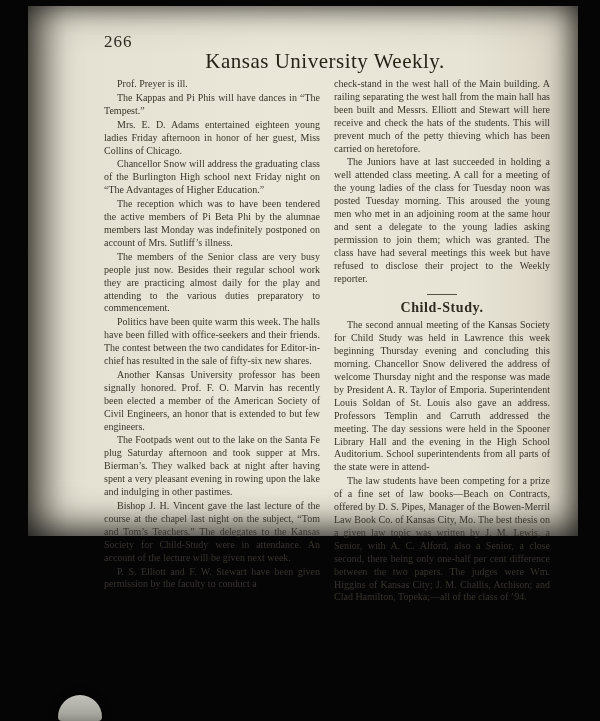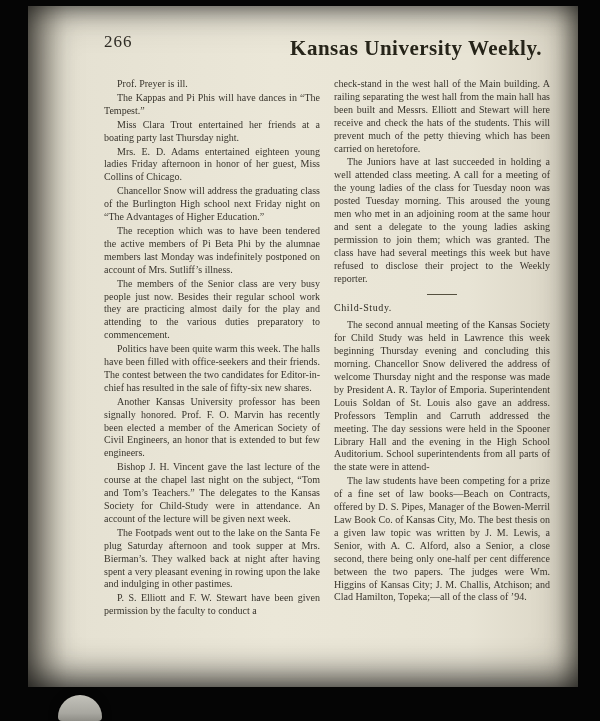--- a/index.html
+++ b/index.html
@@ -15,21 +15,21 @@
     position: relative;
     width: 600px;
     height: 721px;
     background: #050505;
   }
   .page {
     position: absolute;
     left: 28px;
     top: 6px;
     width: 550px;
-    height: 681px;
+    height: 530px;
     background: linear-gradient(90deg, #c9c3b2 0%, #e5e1d2 7%, #ebe7d8 45%, #e8e4d5 80%, #dcd7c7 96%, #c7c2b1 100%);
     box-shadow:
       inset 0 0 45px rgba(0,0,0,0.30),
       inset 28px 0 38px -16px rgba(0,0,0,0.55),
       inset -16px 0 26px -10px rgba(0,0,0,0.40),
       inset 0 -22px 32px -12px rgba(0,0,0,0.50),
       inset 0 14px 24px -12px rgba(0,0,0,0.35);
     color: #33302a;
   }
   .header {
@@ -39,24 +39,24 @@
   }
   .pagenum {
     position: absolute;
     left: 76px;
     top: 26px;
     font-size: 17px;
     letter-spacing: 1px;
     color: #2e2b24;
   }
   .title {
-    margin: 4px;
-    text-align: right;
+    margin: 17px;
+    text-align: center;
     font-size: 21px;
-    font-weight: bold;
+    font-weight: normal;
     letter-spacing: 0.5px;
     color: #262419;
   }
   .content {
     display: flex;
     gap: 14px;
     padding: 12px 28px 0 76px;
   }
   .column {
     flex: 1;
@@ -74,23 +74,23 @@
     text-indent: 0;
   }
   .rule {
     width: 30px;
     height: 1px;
     background: #55503f;
     margin: 8px auto 7px auto;
   }
   .sec-heading {
     margin: 2px 0 5px 0;
-    text-align: left;
-    font-size: 10px;
-    font-weight: normal;
+    text-align: center;
+    font-size: 14px;
+    font-weight: bold;
     letter-spacing: 0.6px;
     color: #2e2b22;
   }
   .thumb {
     position: absolute;
     left: 58px;
     bottom: 0;
     width: 44px;
     height: 26px;
     background: linear-gradient(180deg, #c3c2ba 0%, #a8a7a0 70%, #8e8d86 100%);
@@ -104,29 +104,28 @@
 <div class="scan">
   <div class="page">
     <div class="header">
       <span class="pagenum">266</span>
       <h1 class="title">Kansas University Weekly.</h1>
     </div>
     <div class="content">
       <div class="column">
         <p>Prof. Preyer is ill.</p>
         <p>The Kappas and Pi Phis will have dances in “The Tempest.”</p>
-        <p>Miss Clara Trout entertained her friends at a boating party last Thursday night.</p>
         <p>Mrs. E. D. Adams entertained eighteen young ladies Friday afternoon in honor of her guest, Miss Collins of Chicago.</p>
         <p>Chancellor Snow will address the graduating class of the Burlington High school next Friday night on “The Advantages of Higher Education.”</p>
         <p>The reception which was to have been tendered the active members of Pi Beta Phi by the alumnae members last Monday was indefinitely postponed on account of Mrs. Sutliff’s illness.</p>
         <p>The members of the Senior class are very busy people just now.  Besides their regular school work they are practicing almost daily for the play and attending to the various duties preparatory to commencement.</p>
         <p>Politics have been quite warm this week. The halls have been filled with office-seekers and their friends.  The contest between the two candidates for Editor-in-chief has resulted in the sale of fifty-six new shares.</p>
         <p>Another Kansas University professor has been signally honored.  Prof. F. O. Marvin has recently been elected a member of the American Society of Civil Engineers, an honor that is extended to but few engineers.</p>
+        <p>The Footpads went out to the lake on the Santa Fe plug Saturday afternoon and took supper at Mrs. Bierman’s.  They walked back at night after having spent a very pleasant evening in rowing upon the lake and indulging in other pastimes.</p>
         <p>Bishop J. H. Vincent gave the last lecture of the course at the chapel last night on the subject, “Tom and Tom’s Teachers.”  The delegates to the Kansas Society for Child-Study were in attendance.  An account of the lecture will be given next week.</p>
-        <p>The Footpads went out to the lake on the Santa Fe plug Saturday afternoon and took supper at Mrs. Bierman’s.  They walked back at night after having spent a very pleasant evening in rowing upon the lake and indulging in other pastimes.</p>
         <p>P. S. Elliott and F. W. Stewart have been given permission by the faculty to conduct a</p>
       </div>
       <div class="column">
         <p class="noindent">check-stand in the west hall of the Main building.  A railing separating the west hall from the main hall has been built and Messrs. Elliott and Stewart will here receive and check the hats of the students.  This will prevent much of the petty thieving which has been carried on heretofore.</p>
         <p>The Juniors have at last succeeded in holding a well attended class meeting.  A call for a meeting of the young ladies of the class for Tuesday noon was posted Tuesday morning. This aroused the young men who met in an adjoining room at the same hour and sent a delegate to the young ladies asking permission to join them; which was granted.  The class have had several meetings this week but have refused to disclose their project to the Weekly reporter.</p>
         <div class="rule"></div>
         <h2 class="sec-heading">Child-Study.</h2>
         <p>The second annual meeting of the Kansas Society for Child Study was held in Lawrence this week beginning Thursday evening and concluding this morning.  Chancellor Snow delivered the address of welcome Thursday night and the response was made by President A. R. Taylor of Emporia.  Superintendent Louis Soldan of St. Louis also gave an address. Professors Templin and Carruth addressed the meeting.  The day sessions were held in the Spooner Library Hall and the evening in the High School Auditorium.  School superintendents from all parts of the state were in attend-</p>
         <p>The law students have been competing for a prize of a fine set of law books—Beach on Contracts, offered by D. S. Pipes, Manager of the Bowen-Merril Law Book Co. of Kansas City, Mo.  The best thesis on a given law topic was written by J. M. Lewis, a Senior, with A. C. Alford, also a Senior, a close second, there being only one-half per cent difference between the two papers.  The judges were Wm. Higgins of Kansas City; J. M. Challis, Atchison; and Clad Hamilton, Topeka;—all of the class of ’94.</p>
       </div>

